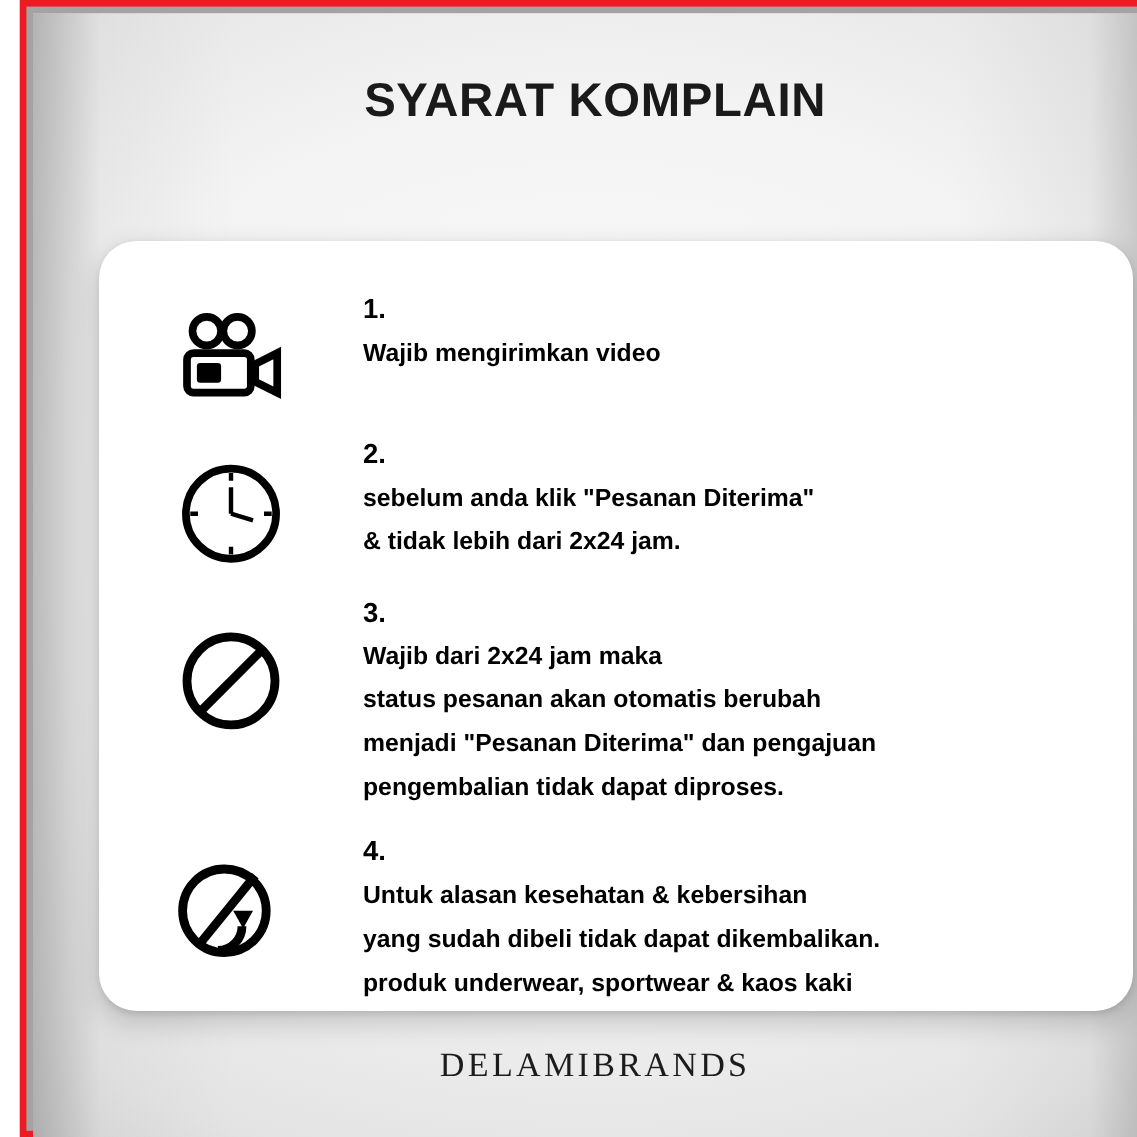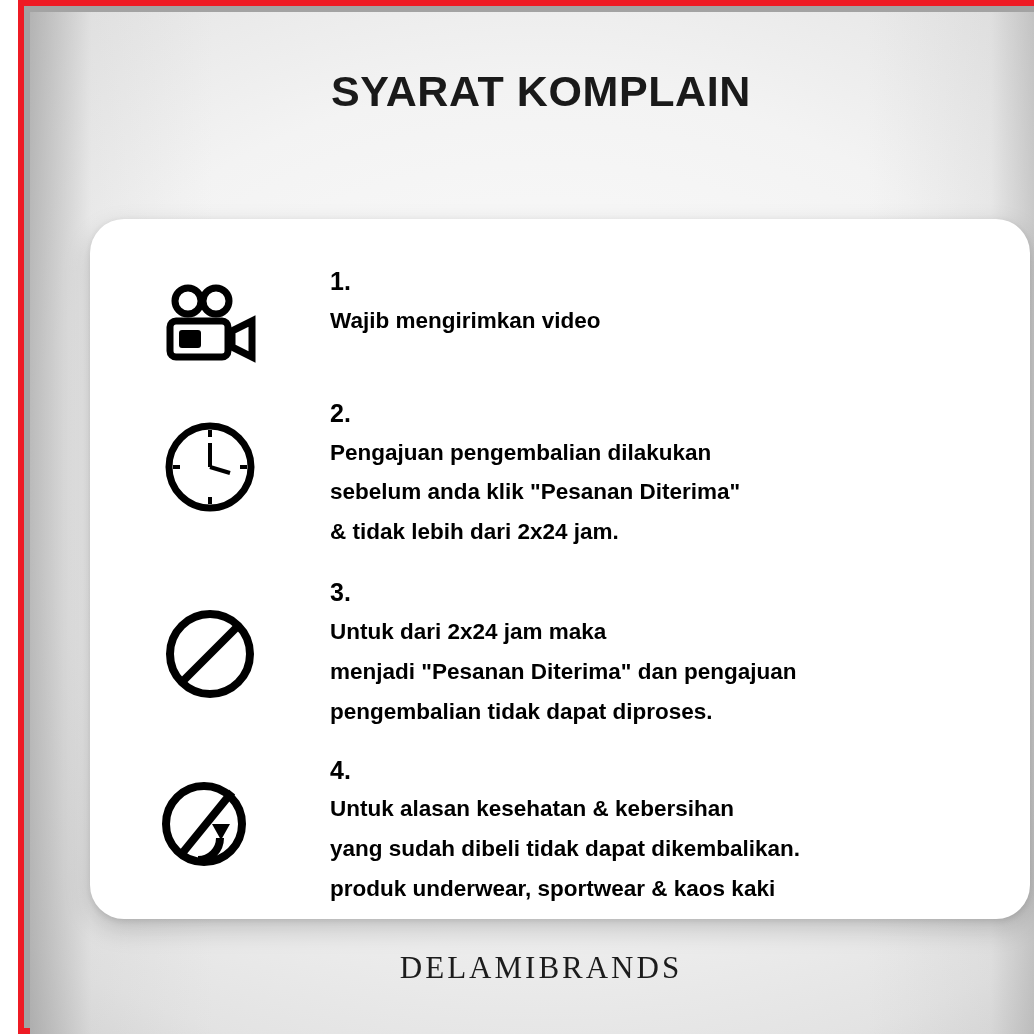--- a/index.html
+++ b/index.html
@@ -176,38 +176,38 @@
                 <line x1="46" y1="46" x2="66" y2="52" stroke="#000" stroke-width="4"></line>
                 <line x1="46" y1="9" x2="46" y2="16" stroke="#000" stroke-width="4"></line>
                 <line x1="46" y1="76" x2="46" y2="83" stroke="#000" stroke-width="4"></line>
                 <line x1="9" y1="46" x2="16" y2="46" stroke="#000" stroke-width="4"></line>
                 <line x1="76" y1="46" x2="83" y2="46" stroke="#000" stroke-width="4"></line>
               </svg>
             </span>
           </div>
           <div class="text-cell">
             <div class="num">2.</div>
-            <div class="body-line">Pengajuan pengembalian dilakukan</div>
             <div class="body-line">sebelum anda klik "Pesanan Diterima"</div>
             <div class="body-line">&amp; tidak lebih dari 2x24 jam.</div>
           </div>
         </div>
 
         <div class="row row-3">
           <div class="icon-cell">
             <span class="icon-3">
               <svg width="92" height="92" viewBox="0 0 92 92">
                 <circle cx="46" cy="46" r="40" fill="none" stroke="#000" stroke-width="8"></circle>
                 <line x1="19" y1="73" x2="73" y2="19" stroke="#000" stroke-width="8"></line>
               </svg>
             </span>
           </div>
           <div class="text-cell">
             <div class="num">3.</div>
-            <div class="body-line">Untuk dari 2x24 jam  maka</div>
+            <div class="body-line">Wajib dari 2x24 jam  maka</div>
+            <div class="body-line">status pesanan akan otomatis berubah</div>
             <div class="body-line">menjadi "Pesanan Diterima" dan pengajuan</div>
             <div class="body-line">pengembalian tidak dapat diproses.</div>
           </div>
         </div>
 
         <div class="row row-4">
           <div class="icon-cell">
             <span class="icon-4">
               <svg width="100" height="96" viewBox="0 0 100 96">
                 <circle cx="44" cy="46" r="38" fill="none" stroke="#000" stroke-width="8"></circle>

